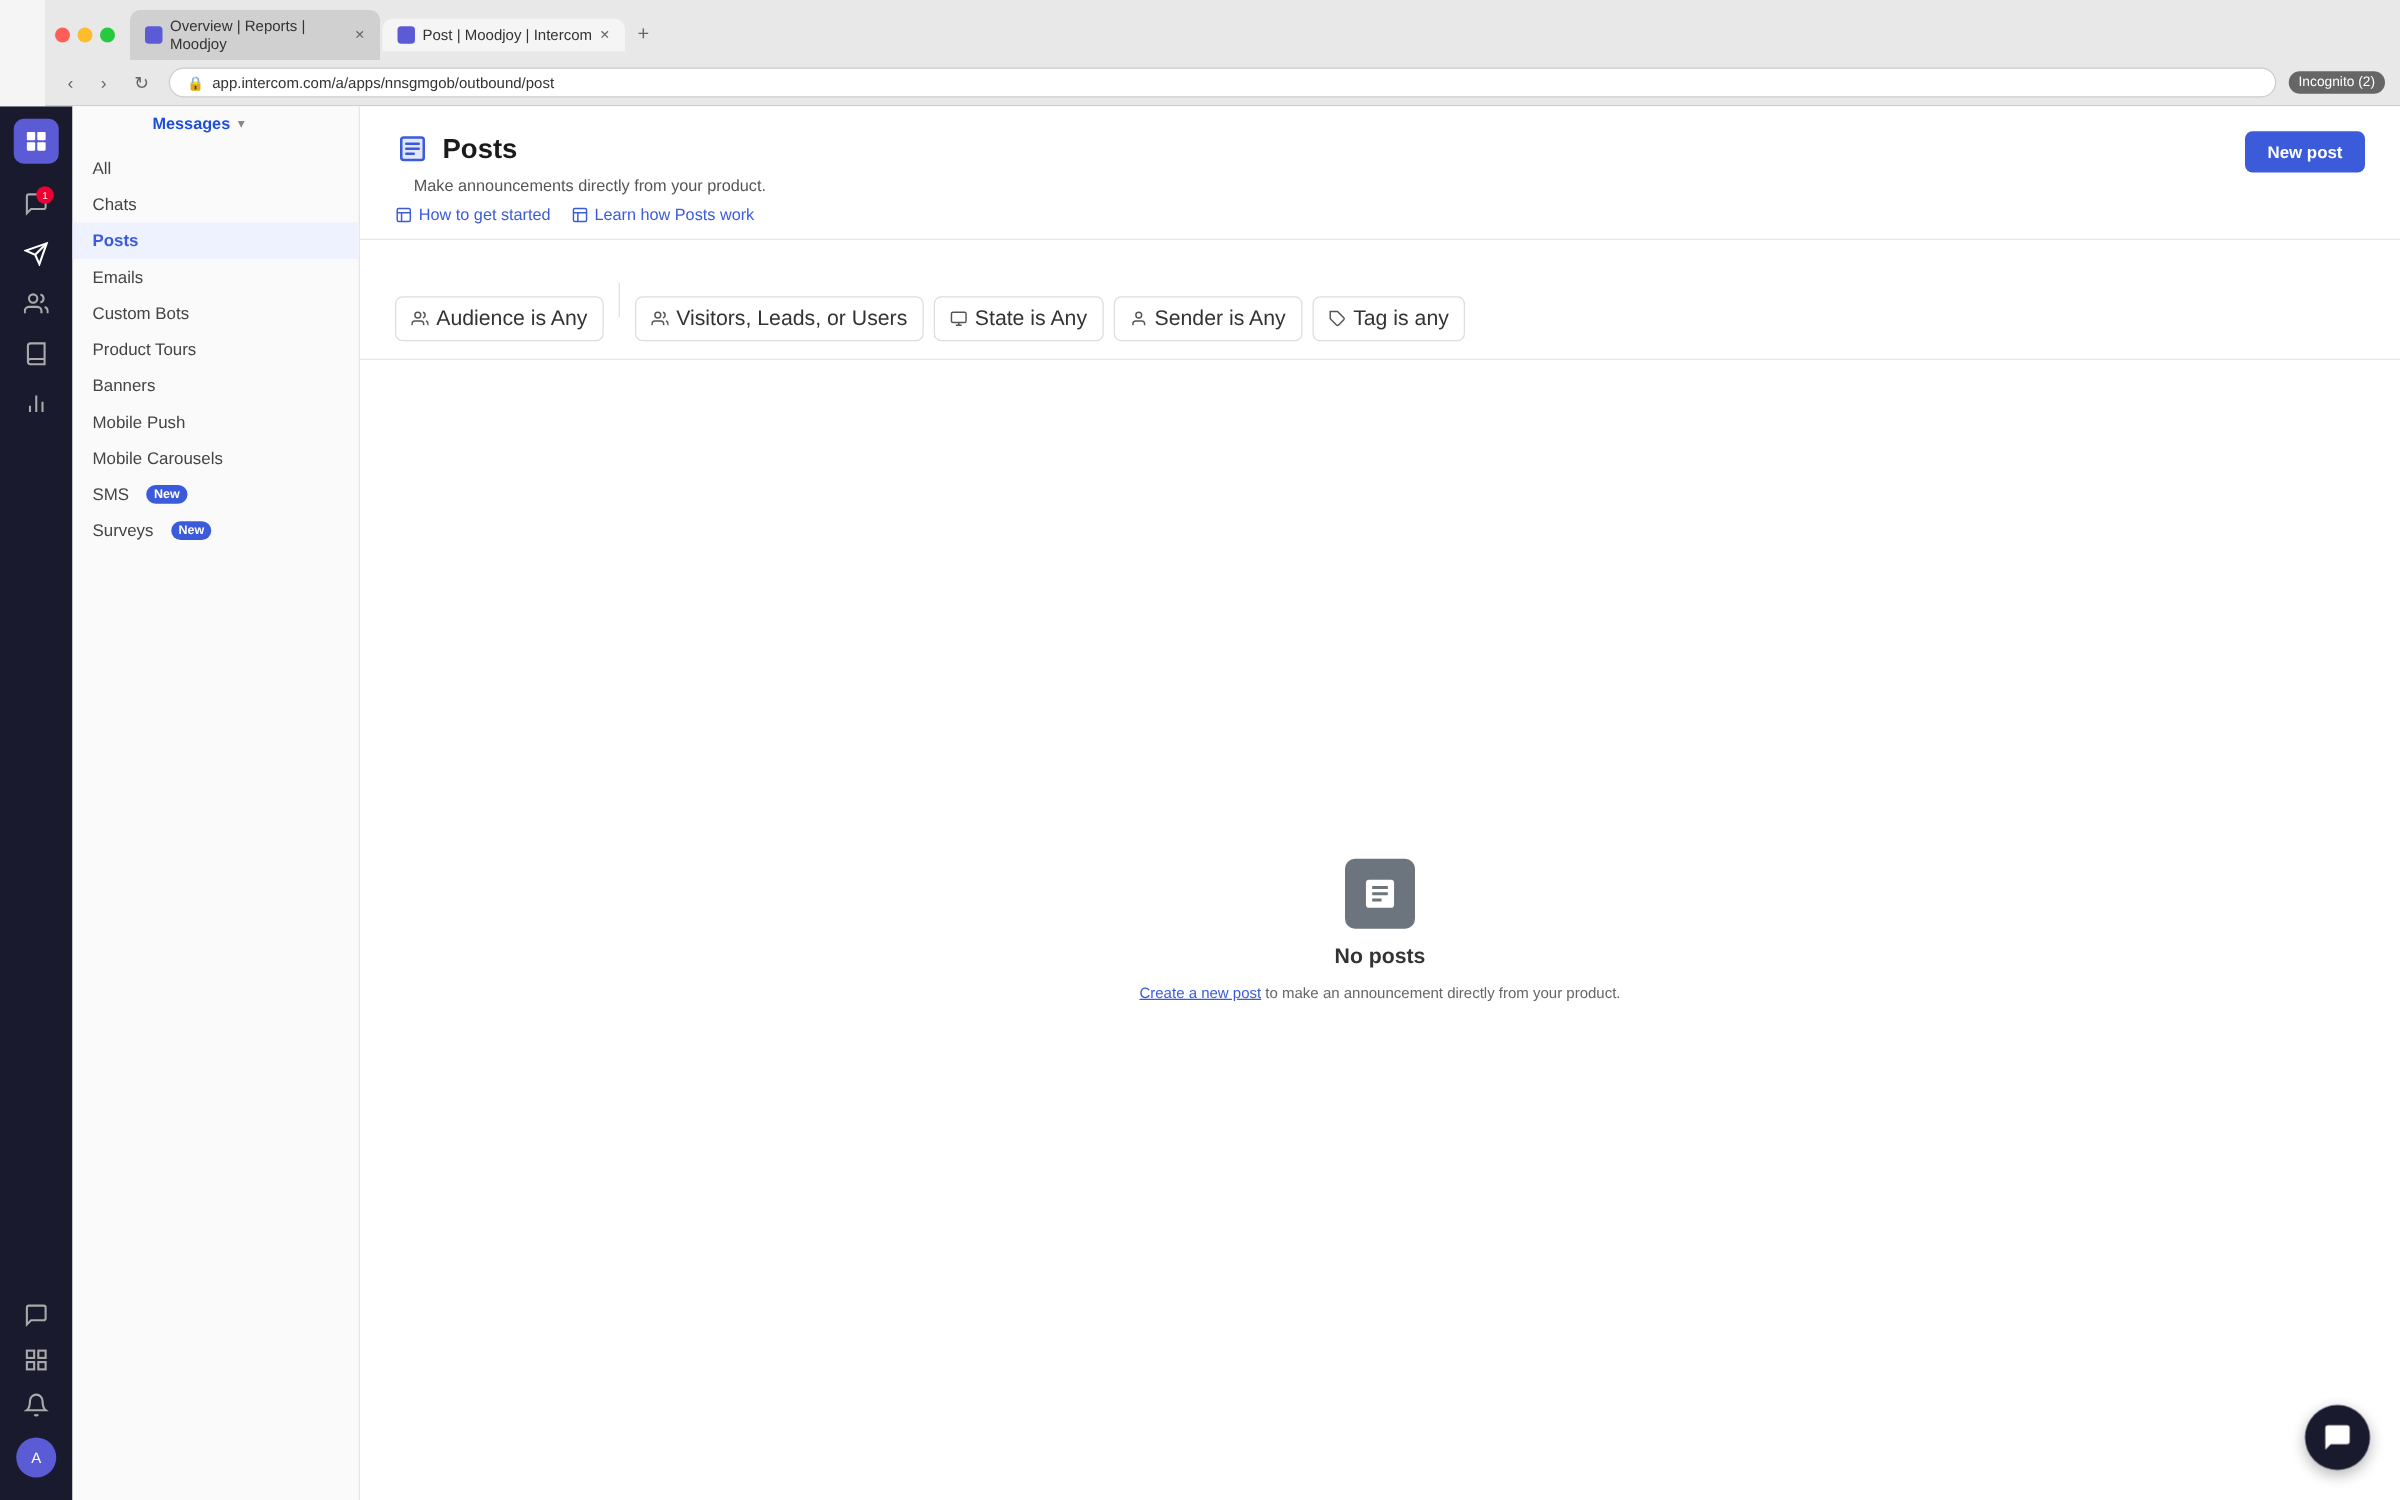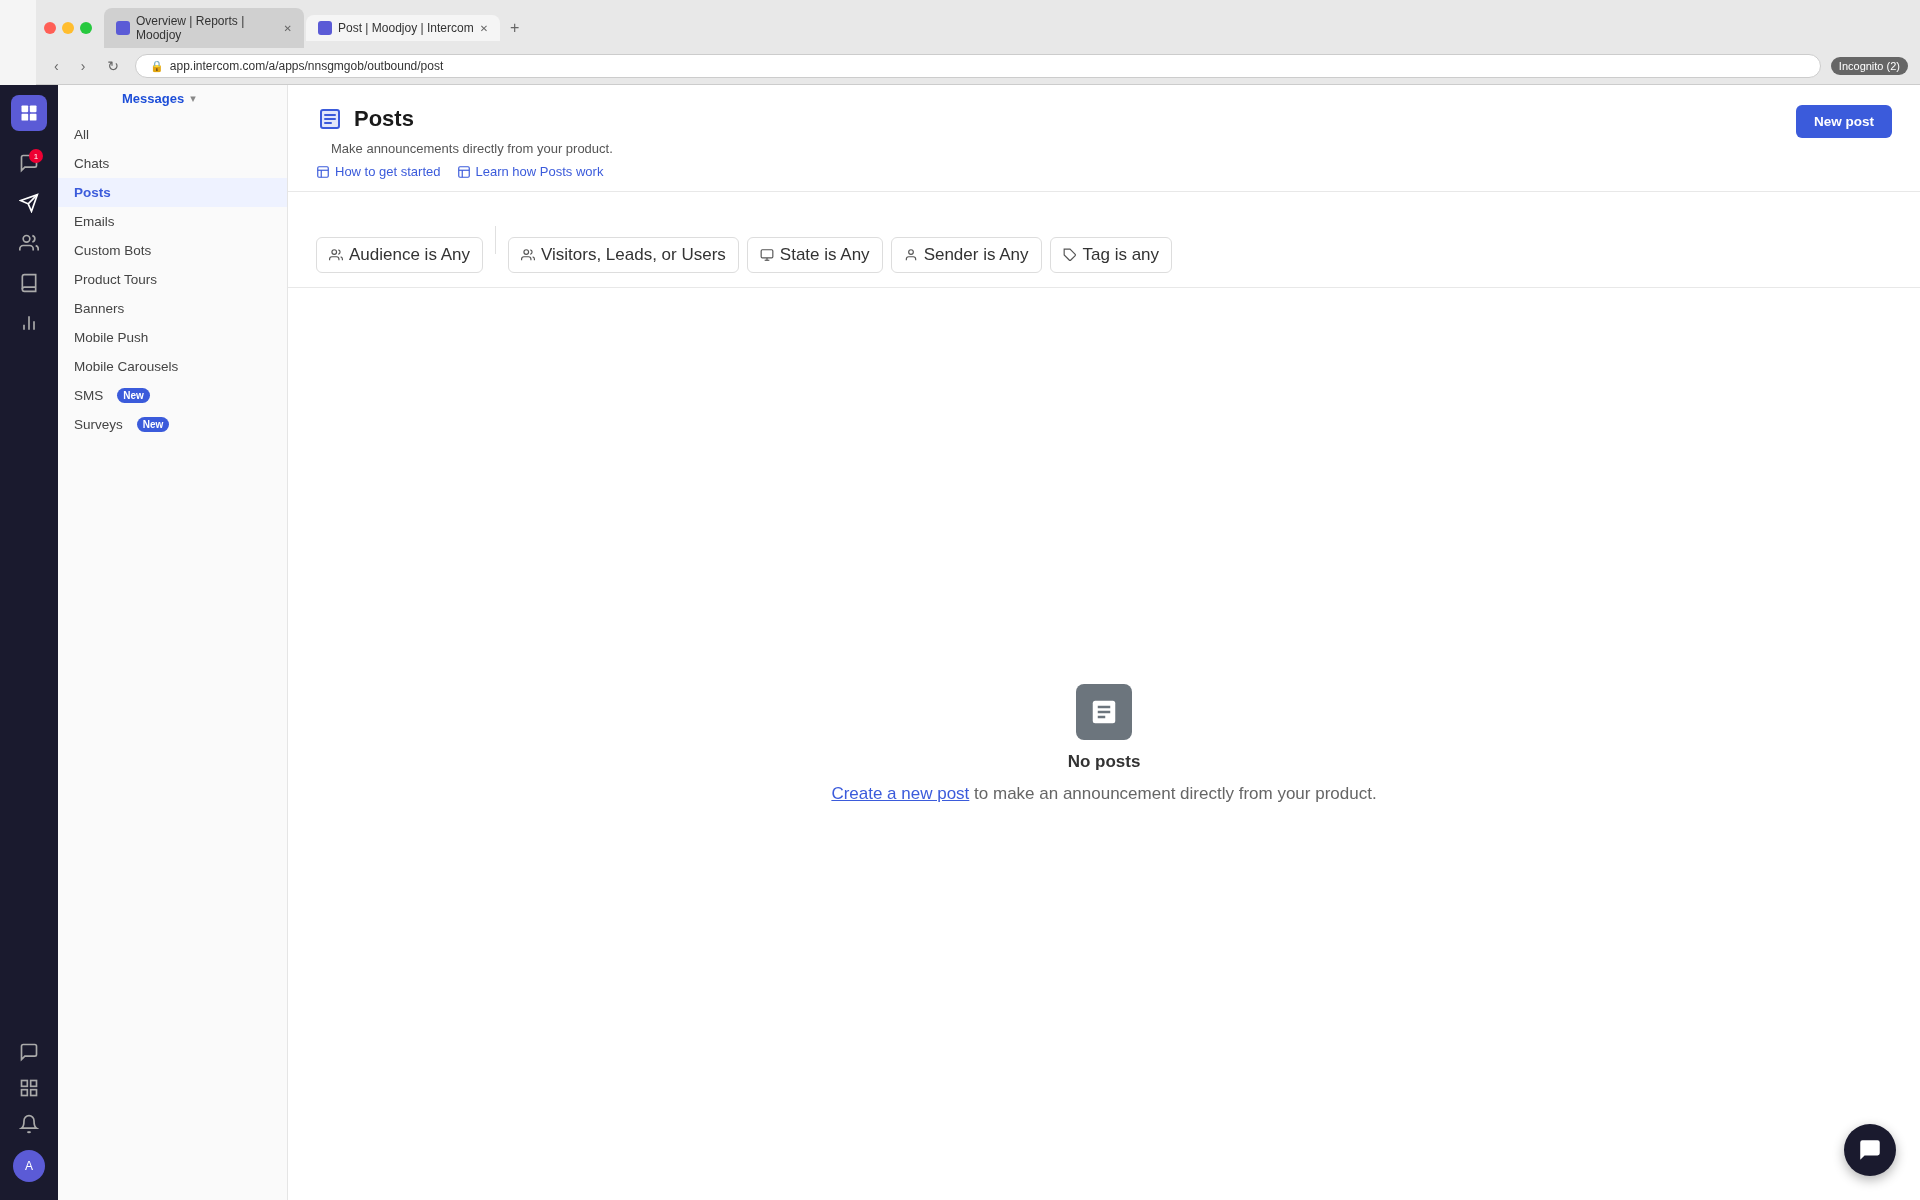--- a/index.html
+++ b/index.html
@@ -66,21 +66,21 @@
 
     
     .filter-bar { display: flex; align-items: center; gap: 8px; padding: 14px 28px; border-bottom: 1px solid #e8e8e8; }
     .filter-btn { display: flex; align-items: center; gap: 6px; padding: 7px 12px; border: 1.5px solid #ddd; border-radius: 6px; font-size: 17px; color: #333; background: white; cursor: pointer; margin-top: 31px; }
     .filter-separator { width: 1px; height: 28px; background: #e0e0e0; margin: 0 4px; }
 
     
     .empty-state { flex: 1; display: flex; flex-direction: column; align-items: center; justify-content: center; gap: 12px; }
     .empty-icon { width: 56px; height: 56px; background: #6c757d; border-radius: 8px; display: flex; align-items: center; justify-content: center; }
     .empty-title { font-size: 17px; font-weight: 600; color: #333; }
-    .empty-desc { font-size: 17px; color: #666; }
+    .empty-desc { font-size: 12px; color: #666; }
     .empty-link { color: #3b5bdb; text-decoration: underline; cursor: pointer; }
 
     
     .chat-widget { position: fixed; bottom: 24px; right: 24px; width: 52px; height: 52px; background: #1a1a2e; border-radius: 50%; display: flex; align-items: center; justify-content: center; cursor: pointer; box-shadow: 0 4px 12px rgba(0,0,0,0.3); }
     .chat-widget svg { width: 26px; height: 26px; fill: white; }
   </style>
 </head>
 <body>
 
 <div class="browser-chrome">

